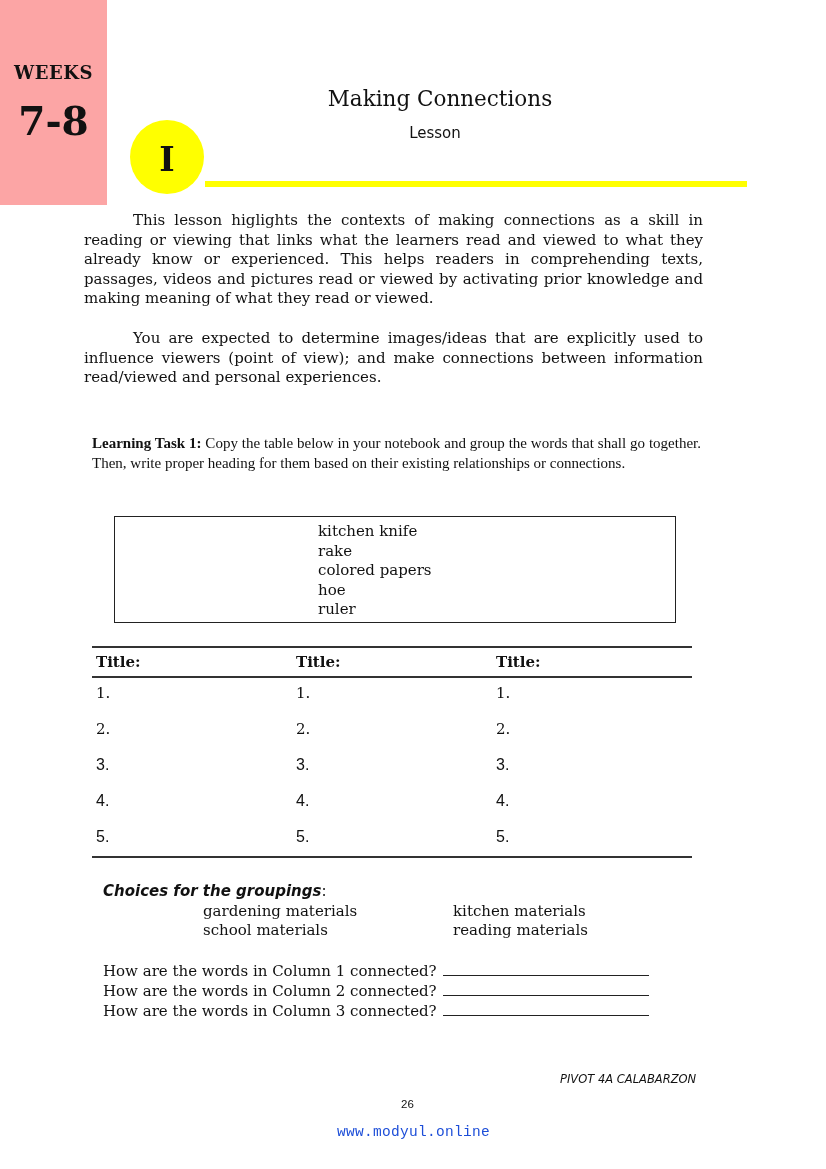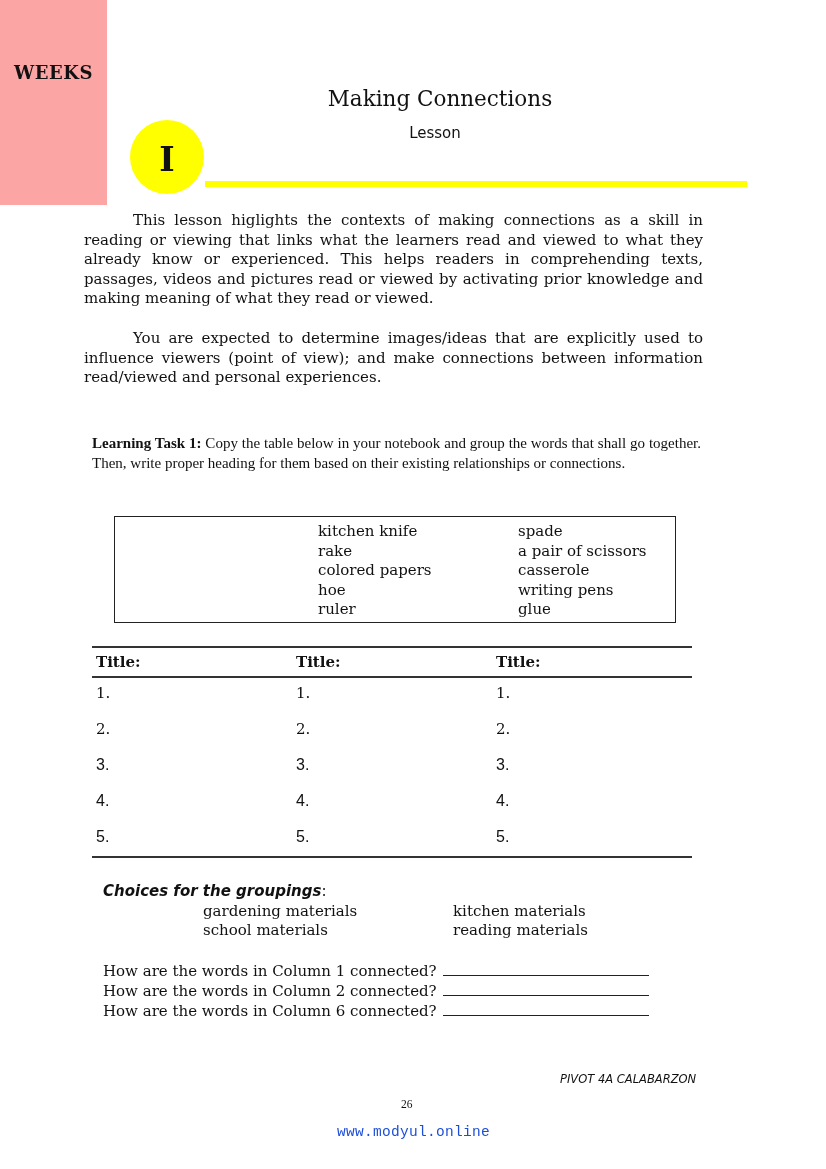--- a/index.html
+++ b/index.html
@@ -51,29 +51,30 @@
     .choices-title { position: absolute; left: 103px; top: 882px; font-family: "DejaVu Sans", sans-serif;
                      font-weight: bold; font-style: italic; font-size: 15px; }
     .choices-title .colon { font-weight: normal; font-style: normal; }
     .choice { position: absolute; font-family: "DejaVu Serif", serif; font-size: 15px; white-space: nowrap; }
 
     .question { position: absolute; left: 103px; font-family: "DejaVu Serif", serif; font-size: 15px; white-space: nowrap; }
     .answer-line { display: inline-block; width: 206px; border-bottom: 1px solid #222; height: 14px; margin-left: 6px; vertical-align: baseline; }
 
     .footer-brand { position: absolute; left: 560px; top: 1072px; font-family: "DejaVu Sans", sans-serif;
                     font-style: italic; font-size: 11.5px; }
-    .page-number { position: absolute; left: 401px; top: 1098px; font-family: Liberation Serif, serif; font-size: 11.5px; }
+    .page-number { position: absolute; left: 401px; top: 1098px; font-family: Liberation Sans, sans-serif; font-size: 11.5px; }
     .watermark { position: absolute; left: 337px; top: 1124px; font-family: Liberation Mono, monospace;
                  font-size: 14.5px; color: #1d4ed8; letter-spacing: 0.3px; }
   </style>
 </head>
 <body>
 
 <div class="weeks-block">
   <div class="weeks-label">WEEKS</div>
+  <div class="weeks-number">7-8</div>
 </div>
 
 <div class="lesson-circle">
   <span>I</span>
 </div>
 <div class="header-rule"></div>
 
 <div class="page-title">Making Connections</div>
 <div class="page-subtitle">Lesson</div>
 
@@ -82,27 +83,20 @@
 
 <div class="task"><b>Learning Task 1:</b><span> Copy the table below in your notebook and group the words that shall go together. Then, write proper heading for them based on their  existing relationships or connections.</span></div>
 
 <div class="words-box">
   <div class="words-col wc1">
     <div>kitchen knife</div>
     <div>rake</div>
     <div>colored papers</div>
     <div>hoe</div>
     <div>ruler</div>
-  </div>
-  <div class="words-col wc2">
-    <div>spade</div>
-    <div>a pair of scissors</div>
-    <div>casserole</div>
-    <div>writing pens</div>
-    <div>glue</div>
   </div>
 </div>
 
 <div class="title-table">
   <div class="tt-rule r1"></div>
   <div class="tt-cell tt-head c0">Title:</div>
   <div class="tt-cell tt-head c1">Title:</div>
   <div class="tt-cell tt-head c2">Title:</div>
   <div class="tt-rule r2"></div>
 
@@ -130,17 +124,17 @@
 </div>
 
 <div class="choices-title"><span>Choices for the groupings</span><span class="colon">:</span></div>
 <div class="choice" style="left:203px; top:902px;">gardening materials</div>
 <div class="choice" style="left:453px; top:902px;">kitchen materials</div>
 <div class="choice" style="left:203px; top:921px;">school materials</div>
 <div class="choice" style="left:453px; top:921px;">reading materials</div>
 
 <div class="question" style="top:961px;"><span>How are the words in Column 1 connected?</span><span class="answer-line"></span></div>
 <div class="question" style="top:981px;"><span>How are the words in Column 2 connected?</span><span class="answer-line"></span></div>
-<div class="question" style="top:1001px;"><span>How are the words in Column 6 connected?</span><span class="answer-line"></span></div>
+<div class="question" style="top:1001px;"><span>How are the words in Column 3 connected?</span><span class="answer-line"></span></div>
 
 <div class="footer-brand">PIVOT 4A CALABARZON</div>
 <div class="page-number">26</div>
 <div class="watermark">www.modyul.online</div>
 
 </body></html>

